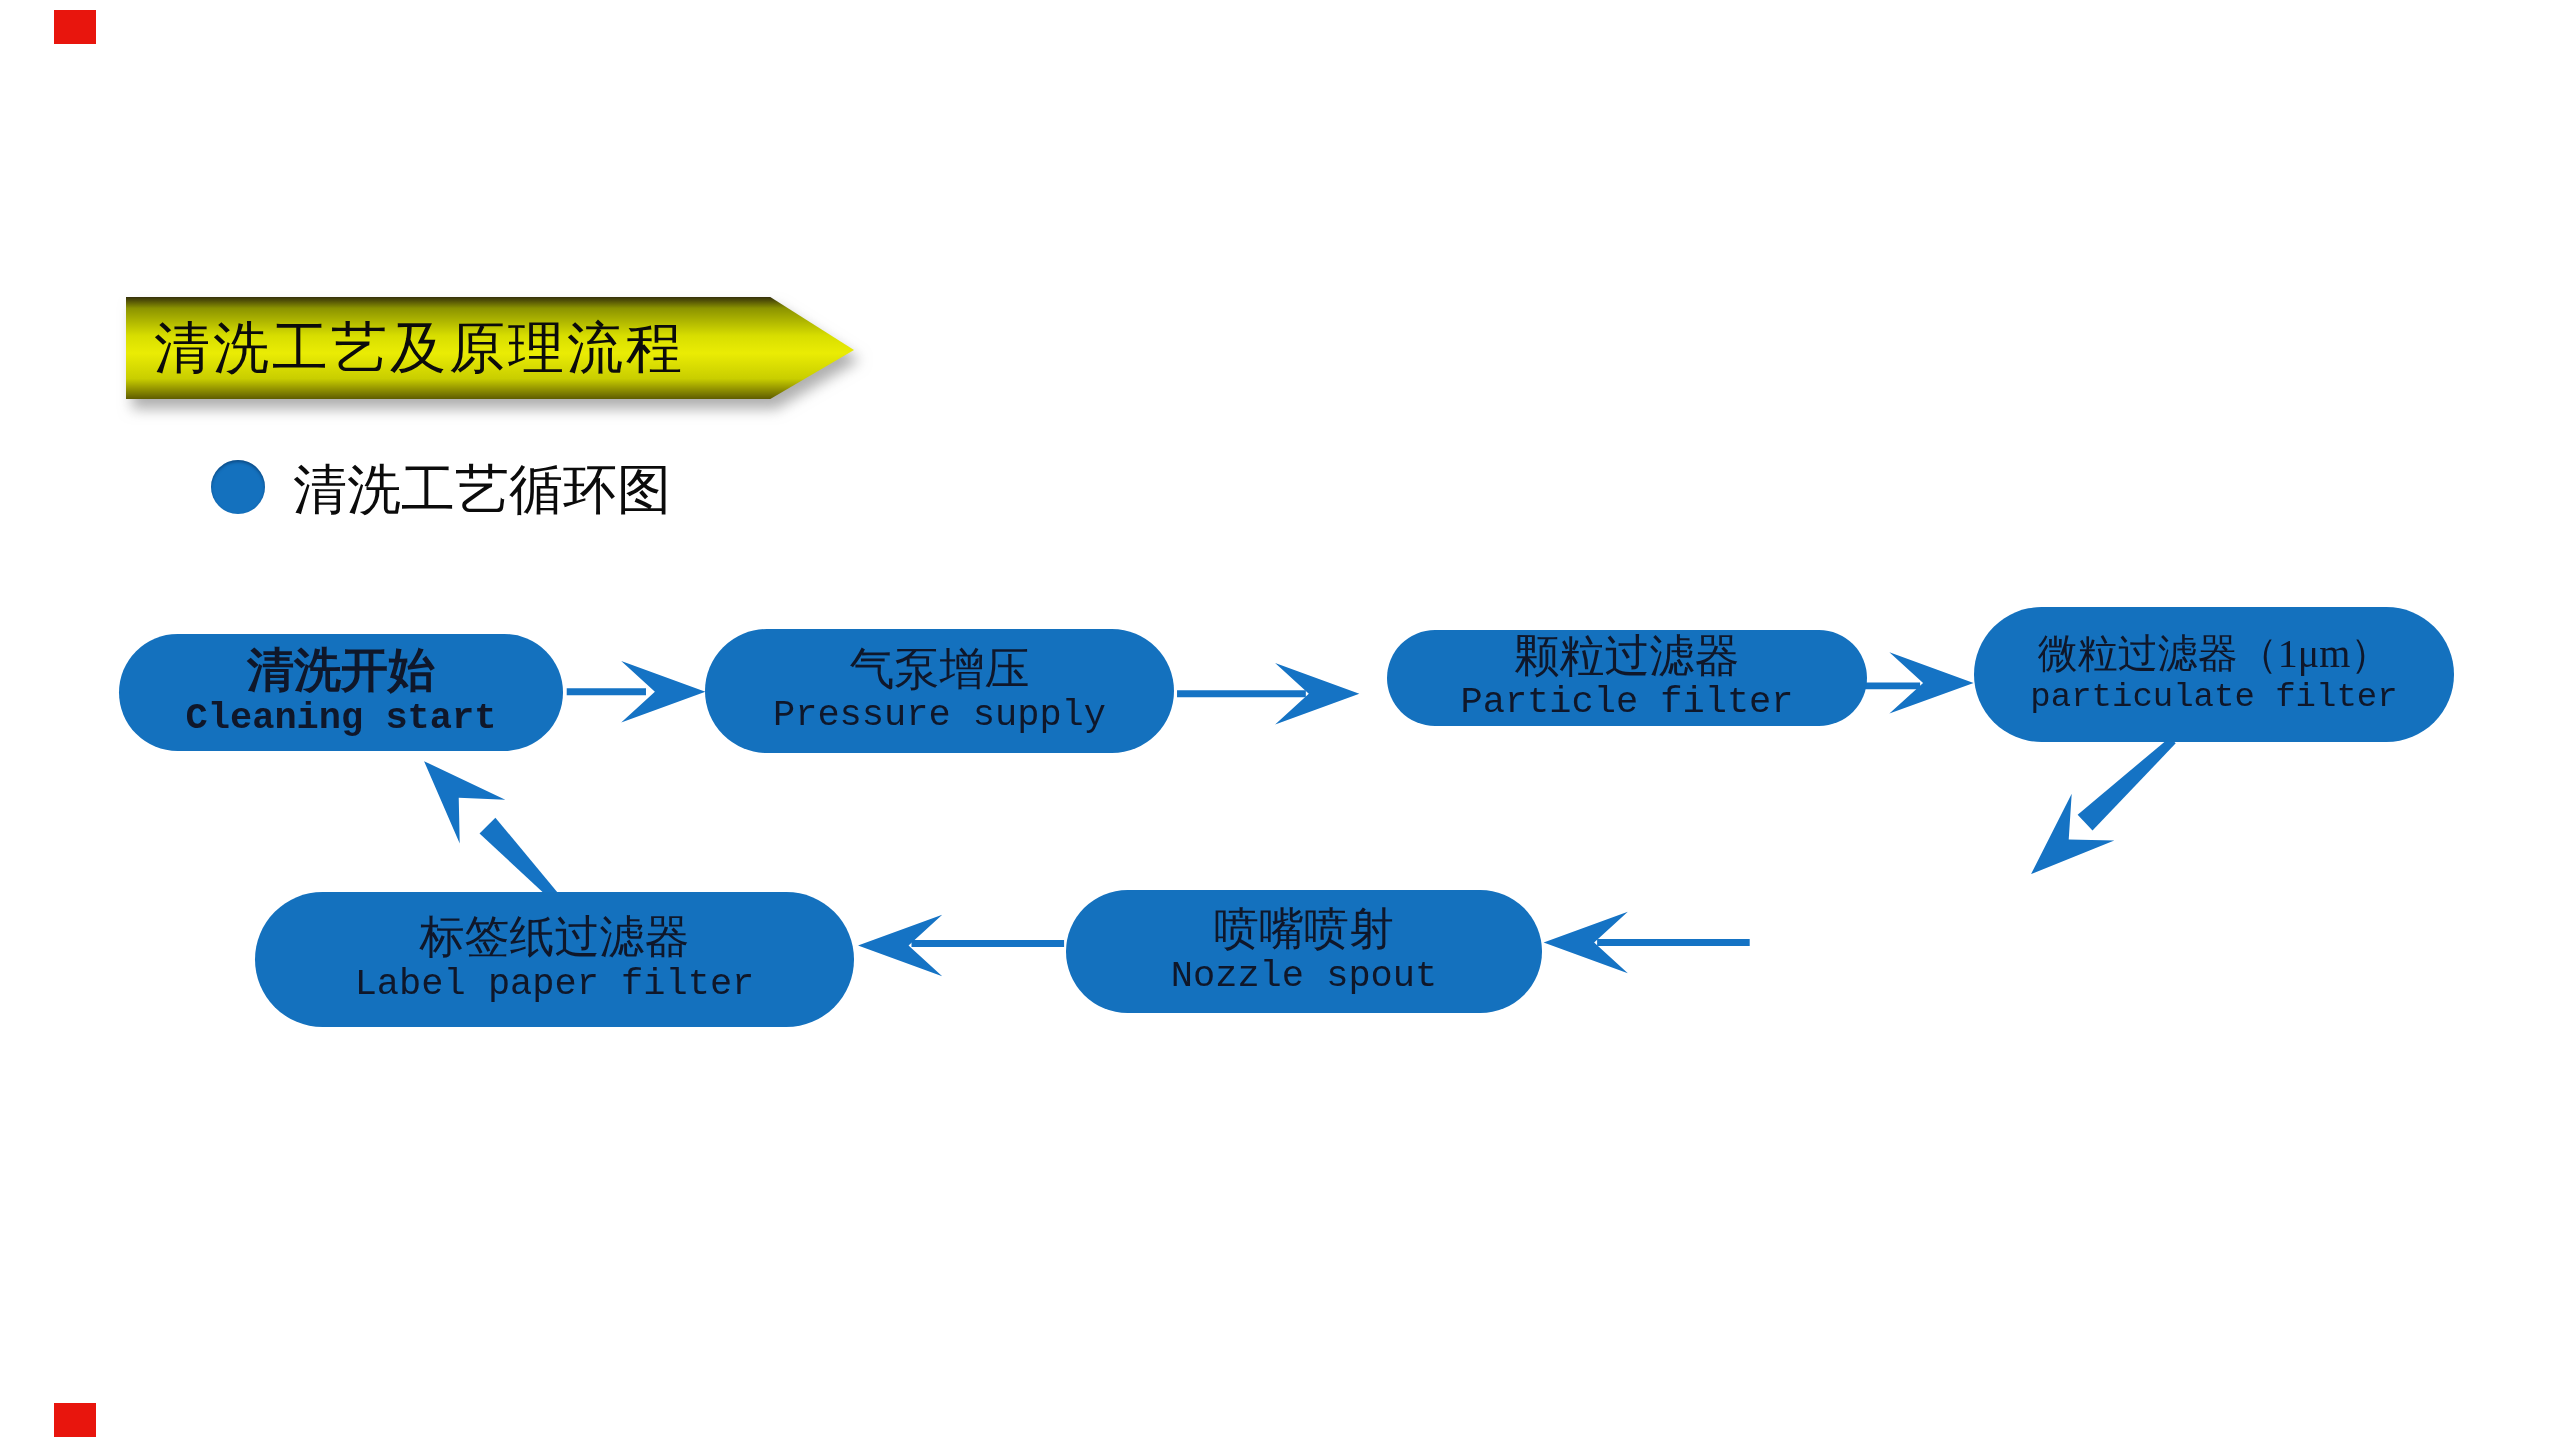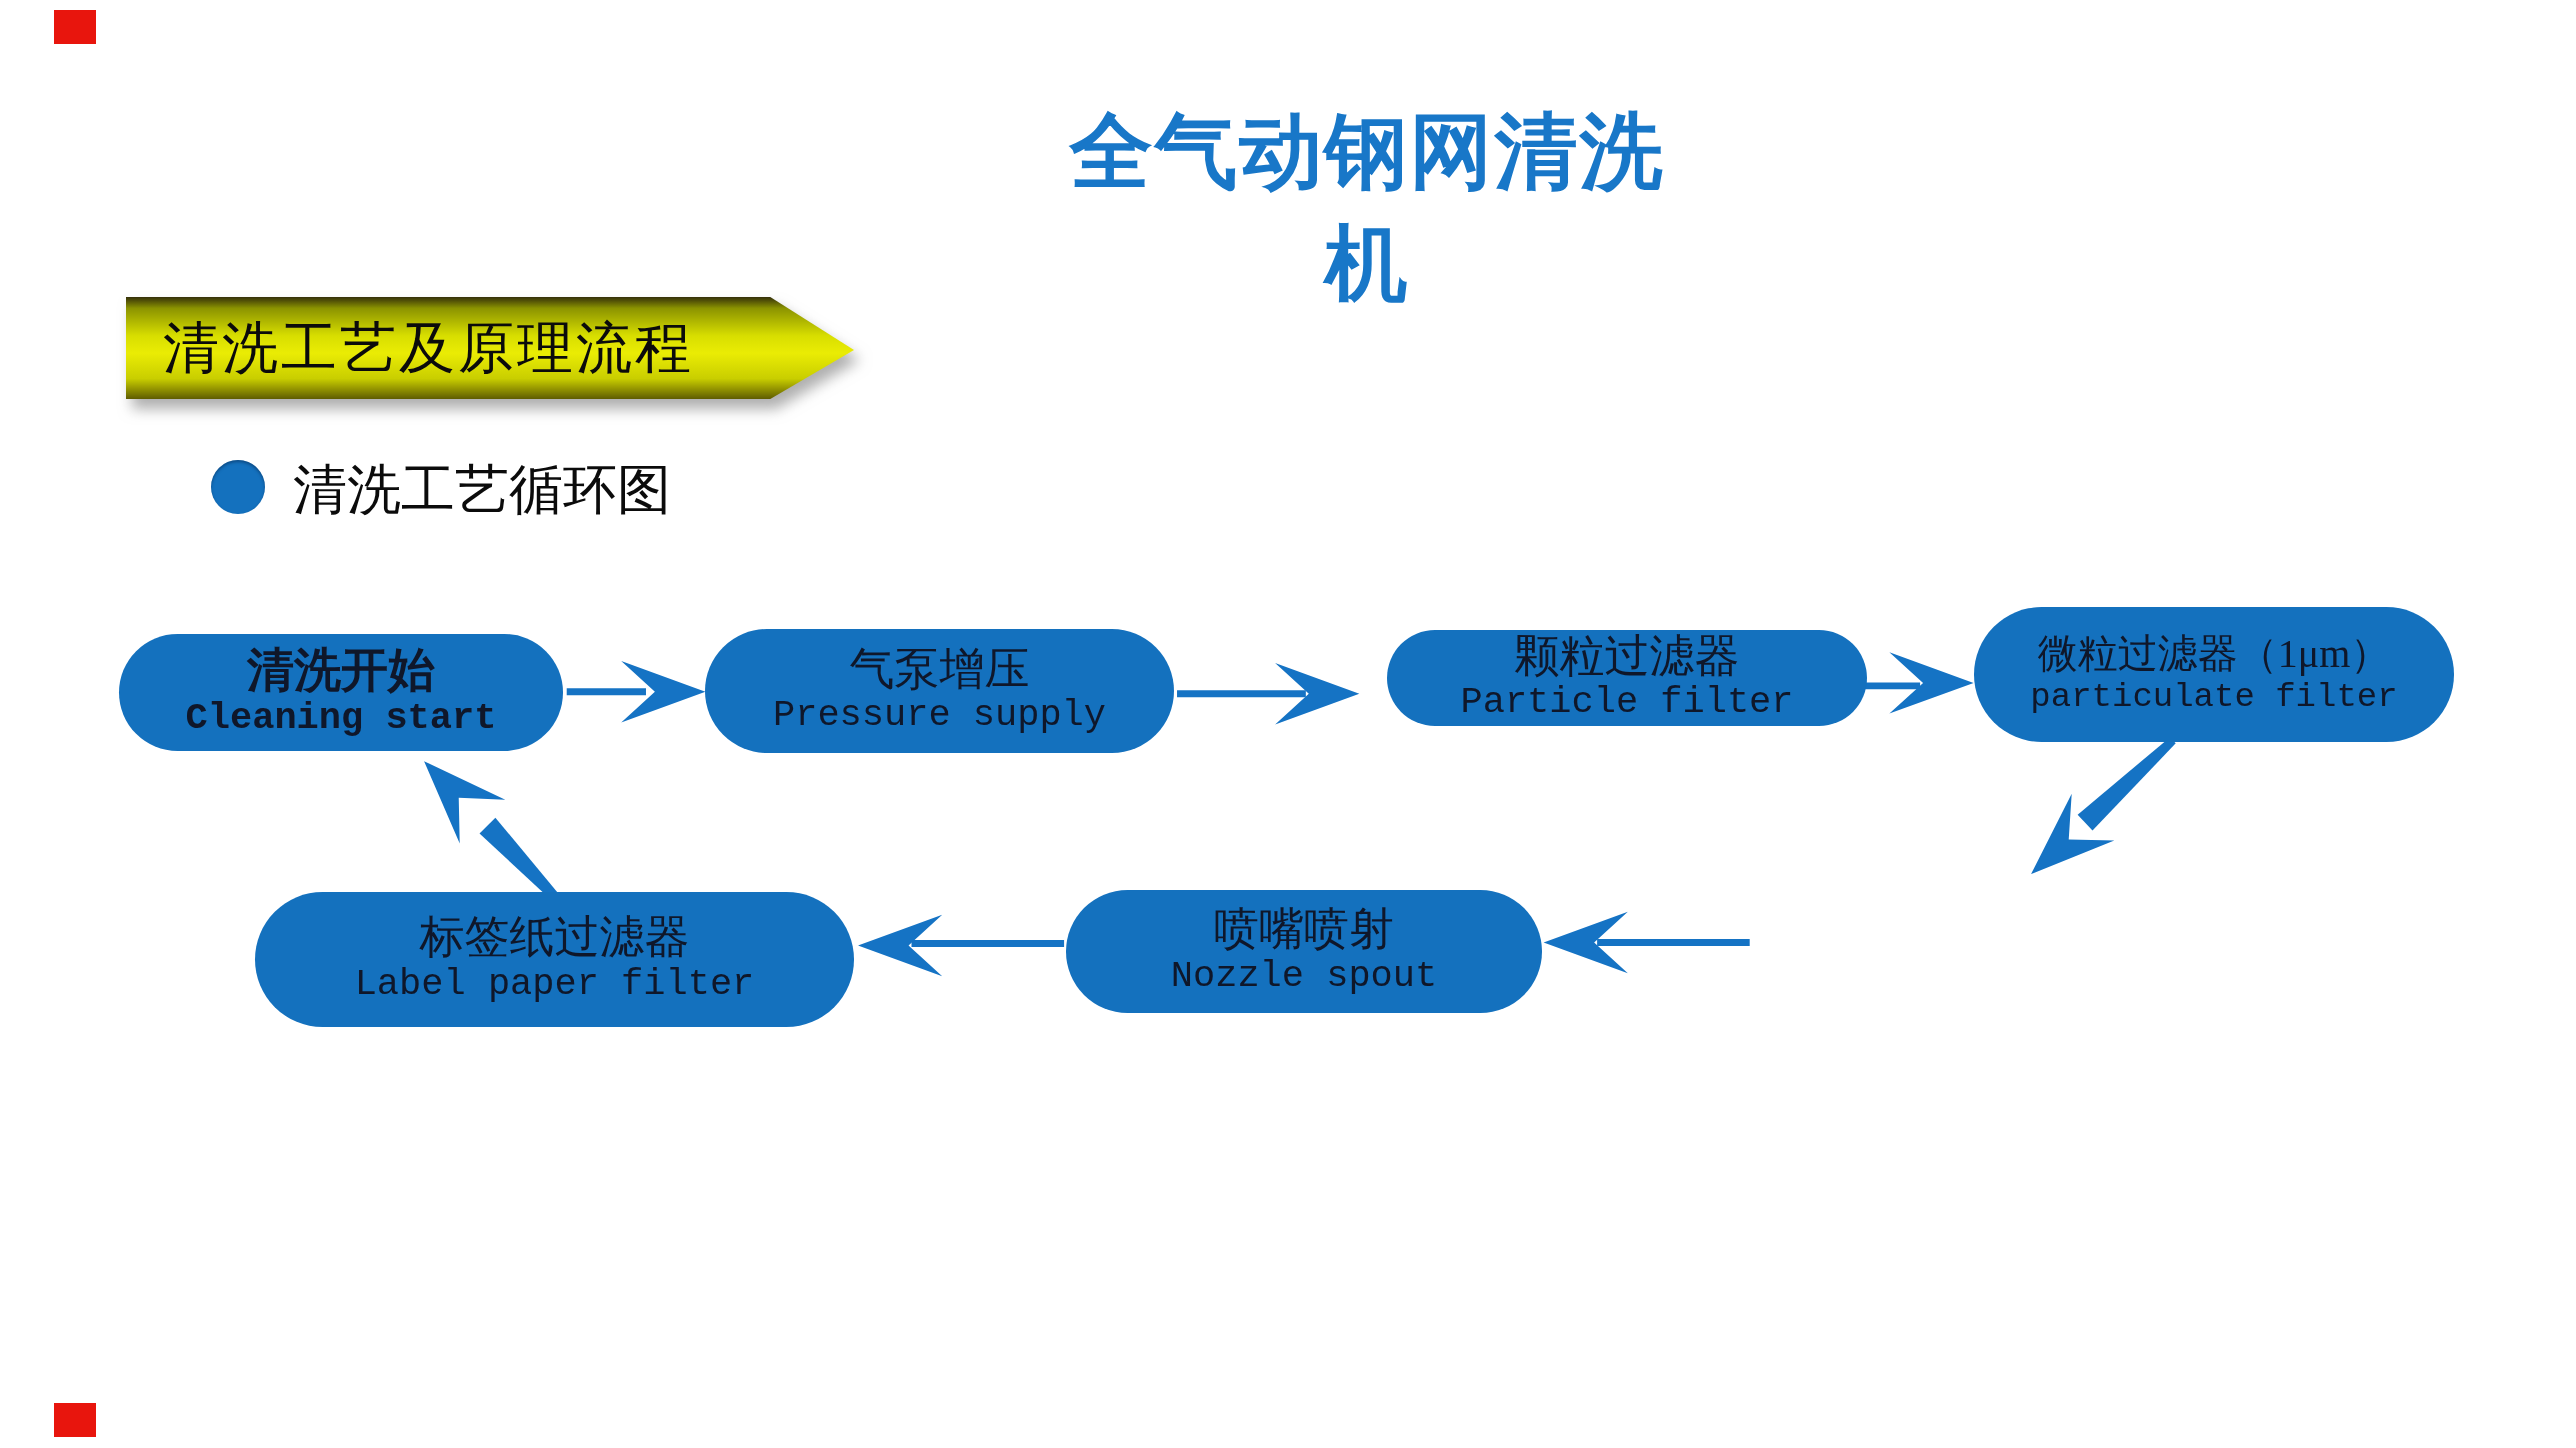--- a/index.html
+++ b/index.html
@@ -23,21 +23,21 @@
   
   .banner-wrap { position:absolute; left:126px; top:297px;
     filter:drop-shadow(6px 10px 7px rgba(110,110,110,0.55)); }
   .banner {
     width:728px; height:102px;
     clip-path:polygon(0 0, 88.5% 0, 100% 52%, 88.5% 100%, 0 100%);
     background:linear-gradient(180deg,#35300a 0%, #8b9300 11%, #d8de00 38%,
                #eaec04 55%, #c9ce00 80%, #5f5c00 100%);
   }
   .banner span {
-    display:block; padding-left:37px; line-height:102px;
+    display:block; padding-left:28px; line-height:102px;
     font-size:56px; letter-spacing:3px; color:#0b0b0b; white-space:nowrap;
   }
 
   
   .bullet-dot {
     position:absolute; left:211px; top:460px; width:54px; height:54px;
     border-radius:50%; background:#1471BE;
     box-shadow:inset 0 2px 3px rgba(6,40,80,.5);
   }
   .bullet-text { position:absolute; left:293px; top:454px; font-size:54px; color:#0b0b0b; white-space:nowrap; }
@@ -67,21 +67,20 @@
   .arrow-layer { position:absolute; left:0; top:0; width:2576px; height:1449px; pointer-events:none; }
 </style>
 </head>
 <body>
 
 <div class="slide">
 
   <div class="corner-marker top" style="background:#E8150D;"></div>
   <div class="corner-marker bottom" style="background:#E8150D;"></div>
 
-  <div class="title" style="color:#1877C8;">全气动钢网清洗机</div>
 
   <div class="banner-wrap">
     <div class="banner">
       <span>清洗工艺及原理流程</span>
     </div>
   </div>
 
   <div class="bullet-dot"></div>
   <div class="bullet-text">清洗工艺循环图</div>
 

